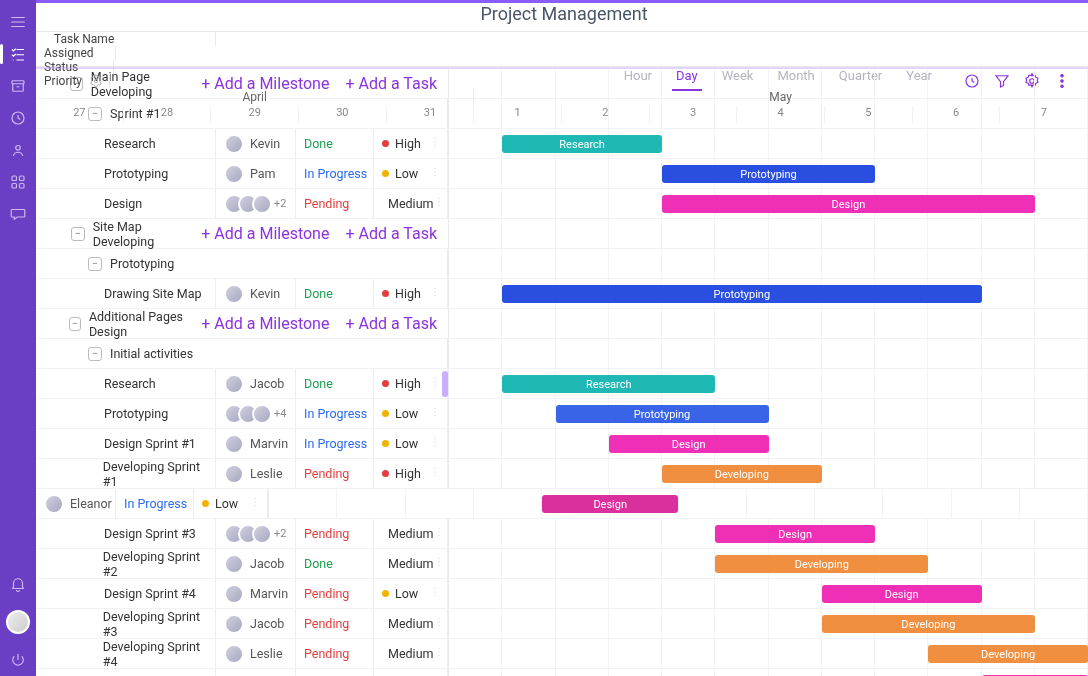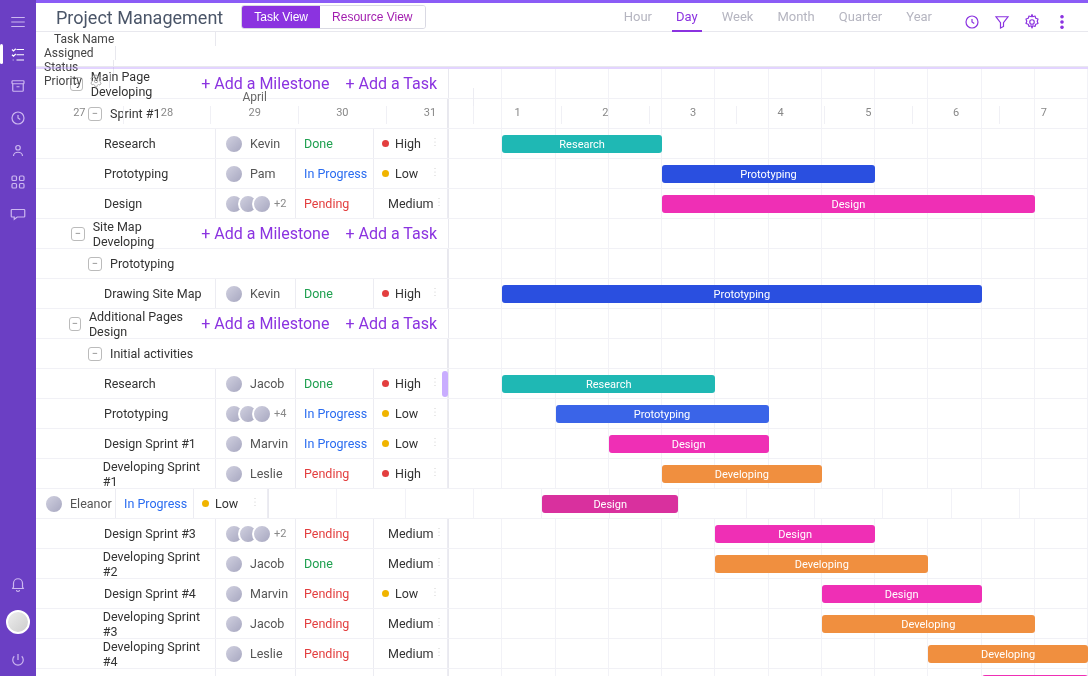--- a/index.html
+++ b/index.html
@@ -23,21 +23,21 @@
   .avatar-sm {
     width: 24px; height: 24px; border-radius: 50%;
     background: linear-gradient(135deg,#eee,#ccc); border: 2px solid #fff; margin: 4px 0;
   }
   .sidebar .avatar-wrap { width:36px; display:flex; justify-content:center; padding:6px 0; }
   
   .page { position: absolute; left: 36px; right: 0; top: 0; bottom: 0; display: flex; flex-direction: column; }
   .top-accent { height: 3px; background: #8b5cf6; }
   
   .header {
-    height: 28px; display: flex; align-items: center; padding: 0 16px 0 20px; gap: 18px;
+    height: 28px; display: flex; align-items: center; padding: 0 16px 0 20px; gap: 18px; flex-direction: column;
   }
   .title { font-size: 18px; font-weight: 400; color: #4a5568; }
   .view-toggle { display: inline-flex; border: 1px solid #d9d9e3; border-radius: 3px; overflow: hidden; }
   .view-toggle button {
     border: none; padding: 4px 12px; font-size: 12px; cursor: pointer; background: #fff; color: #a21caf;
   }
   .view-toggle button.active { background: #8b33e0; color: #fff; }
   .header-right { margin-left: auto; display: flex; align-items: flex-end; gap: 8px; }
   .scale-btn {
     font-size: 13px; padding: 6px 12px 8px; color: #b5b5c0; cursor: pointer; position: relative;
@@ -231,20 +231,21 @@
     <div class="col c-priority">
       <span>Priority</span>
       <span class="gear-ico"><svg viewBox="0 0 24 24">
             <circle cx="12" cy="12" r="3"></circle>
             <path d="M19 12a7 7 0 00-.2-1.7l2-1.5-2-3.4-2.3 1A7 7 0 0014 4.6L13.7 2h-3.4L10 4.6a7 7 0 00-2.5 1.4l-2.3-1-2 3.4 2 1.5A7 7 0 005 12c0 .6.1 1.1.2 1.7l-2 1.5 2 3.4 2.3-1A7 7 0 0010 19.4l.3 2.6h3.4l.3-2.6a7 7 0 002.5-1.4l2.3 1 2-3.4-2-1.5c.1-.6.2-1.1.2-1.7z"></path>
           </svg></span>
     </div>
     <div class="col c-timeline">
       <div class="timeline-months" id="tl-months">
           <div class="month-label" style="width: 41.6667%;">April</div>
+          <div class="month-label" style="width: 58.3333%;">May</div>
         </div>
       <div class="timeline-days" id="tl-days">
           <div class="day-cell">27</div>
           <div class="day-cell">28</div>
           <div class="day-cell">29</div>
           <div class="day-cell">30</div>
           <div class="day-cell">31</div>
           <div class="day-cell">1</div>
           <div class="day-cell">2</div>
           <div class="day-cell">3</div>

